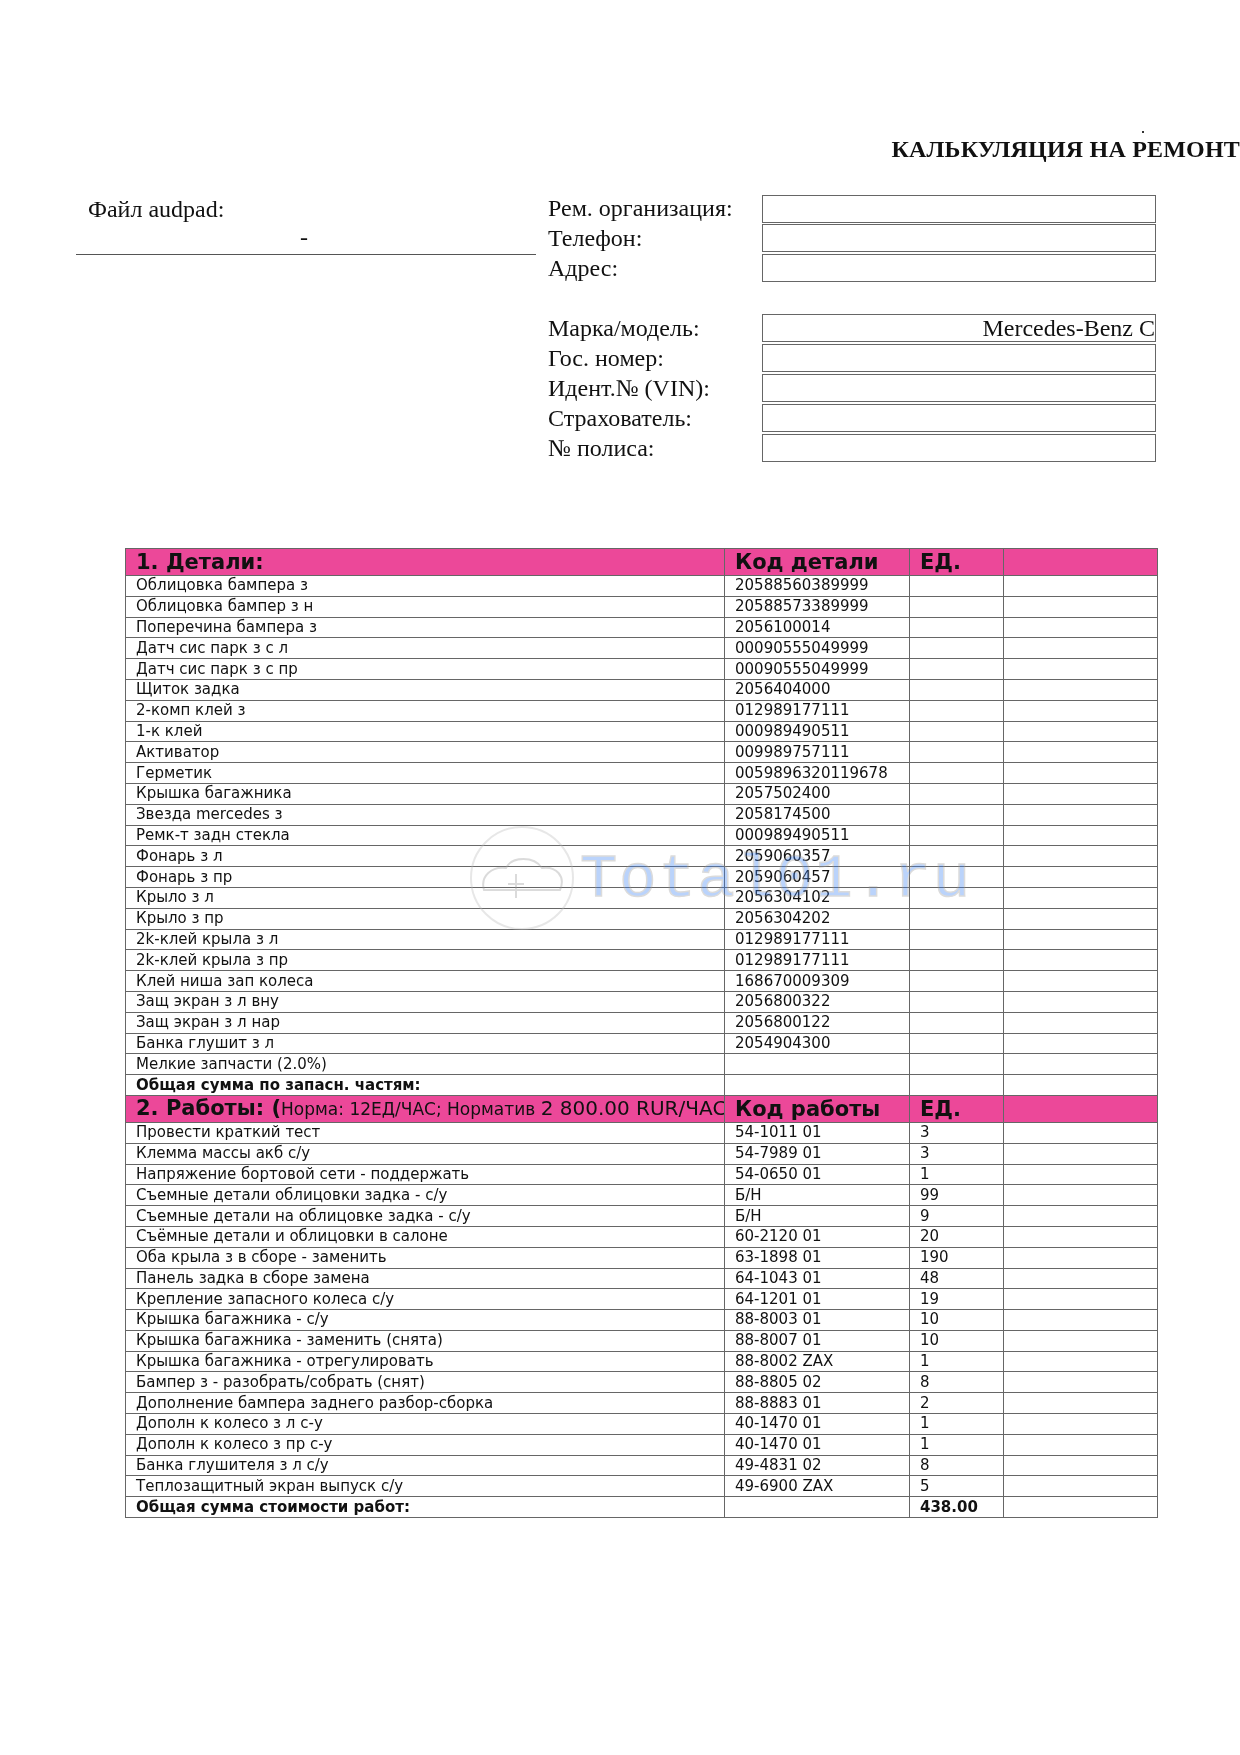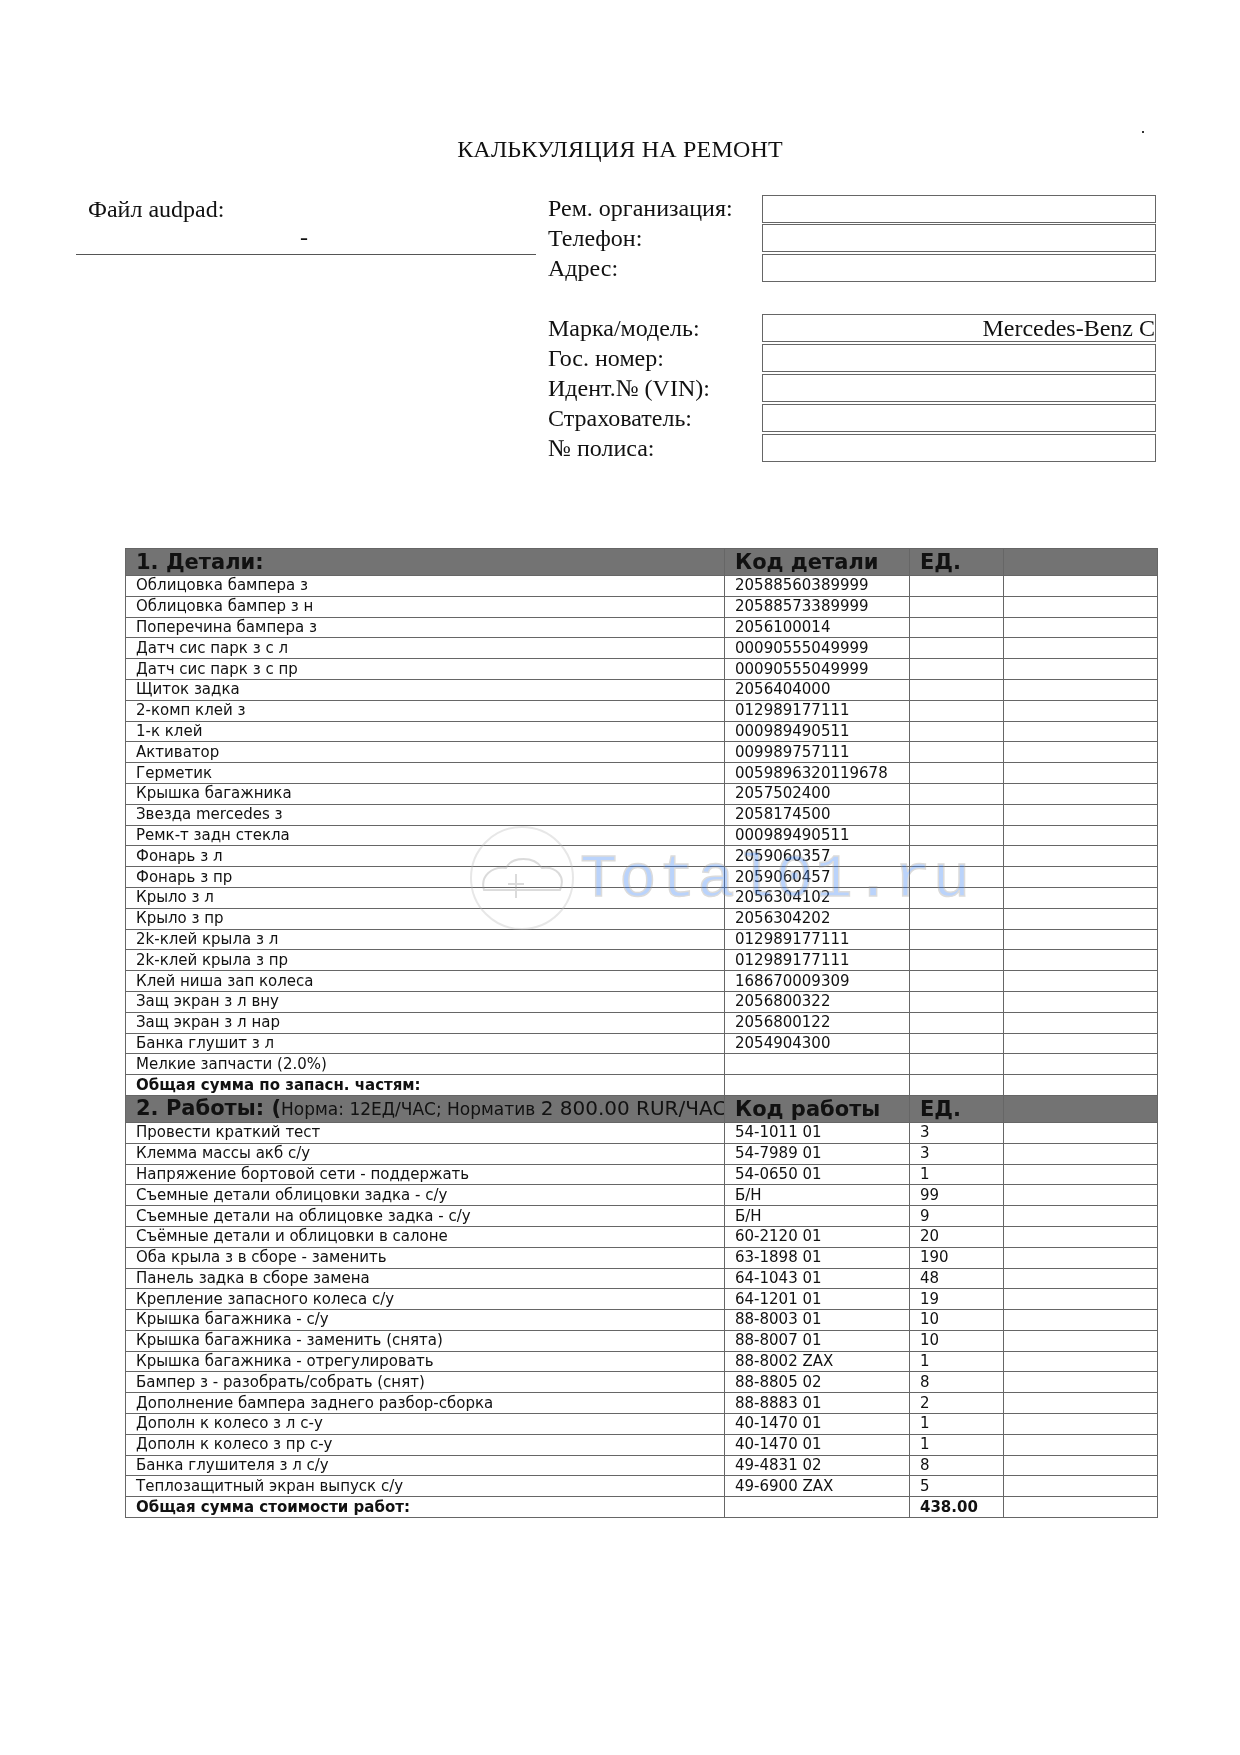--- a/index.html
+++ b/index.html
@@ -2,32 +2,32 @@
 <html><head>
 <meta charset="utf-8">
 <style>
   html, body { margin: 0; padding: 0; background: #ffffff; }
   body { width: 1240px; height: 1755px; position: relative; overflow: hidden; color: #111; }
   .serif { font-family: "Liberation Serif", "DejaVu Serif", serif; text-align: right; }
   .sans { font-family: "DejaVu Sans", "Liberation Sans", sans-serif; }
 
   .dot { position: absolute; left: 1142px; top: 131px; width: 2px; height: 2px; background: #333; }
 
-  .title { position: absolute; left: 0; width: 1240px; top: 136px; text-align: center; font-size: 24px; letter-spacing: 0.2px; }
+  .title { position: absolute; left: 0; width: 1240px; top: 136px; text-align: right; font-size: 24px; letter-spacing: 0.2px; font-weight: bold; }
 
   .file-label { position: absolute; left: 88px; top: 196px; font-size: 24px; }
   .file-dash { position: absolute; left: 300px; top: 224px; font-size: 24px; }
   .file-line { position: absolute; left: 76px; top: 254px; width: 460px; height: 0; border-top: 1.5px solid #555; }
 
   .lbl { position: absolute; left: 548px; font-size: 24px; line-height: 30px; }
   .box { position: absolute; left: 762px; width: 394px; height: 28px; border: 1.5px solid #666; box-sizing: border-box; font-size: 24px; line-height: 26px; padding-left: 12px; }
 
   table.calc { position: absolute; left: 125px; top: 548px; width: 1032px; border-collapse: collapse; table-layout: fixed; }
   table.calc td { border: 1.5px solid #666; height: 19.8px; padding: 0 0 0 10px; font-size: 15px; line-height: 19px; white-space: nowrap; overflow: hidden; vertical-align: middle; }
-  table.calc tr.hdr td { background: #737373; height: 26px; font-size: 21px; font-weight: bold; line-height: 24px; }
+  table.calc tr.hdr td { background: #ec4899; height: 26px; font-size: 21px; font-weight: bold; line-height: 24px; }
   table.calc tr.hdr td .norm { font-weight: normal; font-size: 17px; }
   table.calc tr.hdr td .big { font-weight: normal; font-size: 20px; }
   table.calc tr.total td { font-weight: bold; }
   col.c1 { width: 599px; } col.c2 { width: 185px; } col.c3 { width: 94px; } col.c4 { width: 154px; }
 
   .watermark { position: absolute; left: 470px; top: 826px; width: 330px; height: 110px; pointer-events: none; opacity: 0.35; }
   .watermark .ring { position: absolute; left: 0; top: 0; width: 100px; height: 100px; border: 2px solid #bbb; border-radius: 50%; }
   .watermark .wtext { position: absolute; left: 110px; top: 18px; font-size: 62px; color: #3b82f6; -webkit-text-stroke: 1.5px #999; font-family: Liberation Mono, monospace; letter-spacing: 2px; }
 </style>
 </head>

